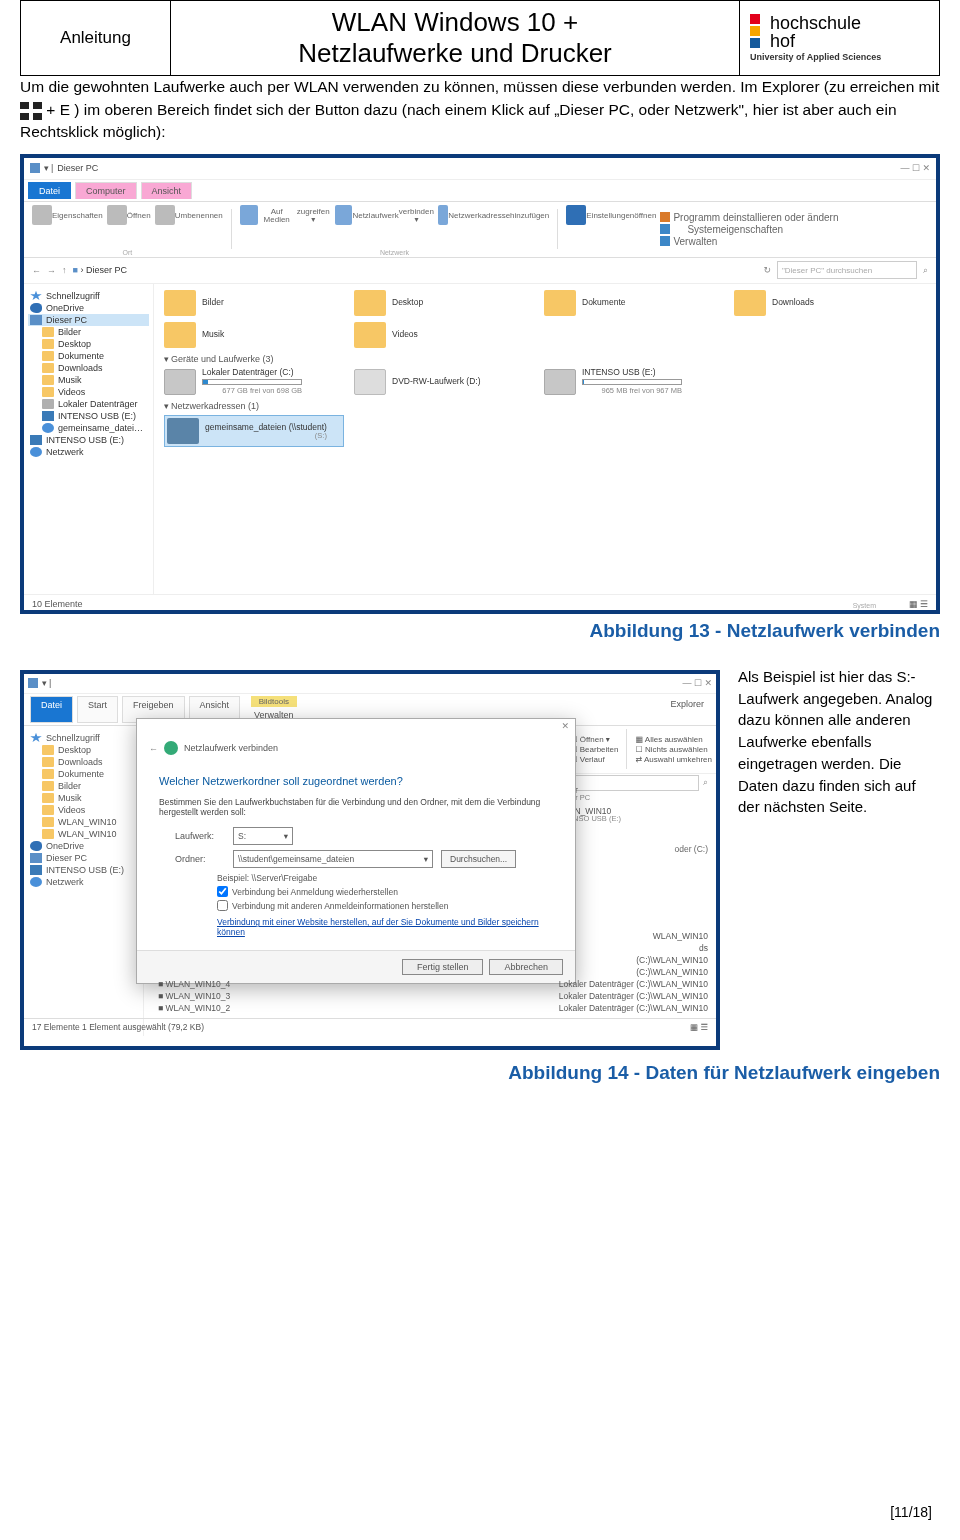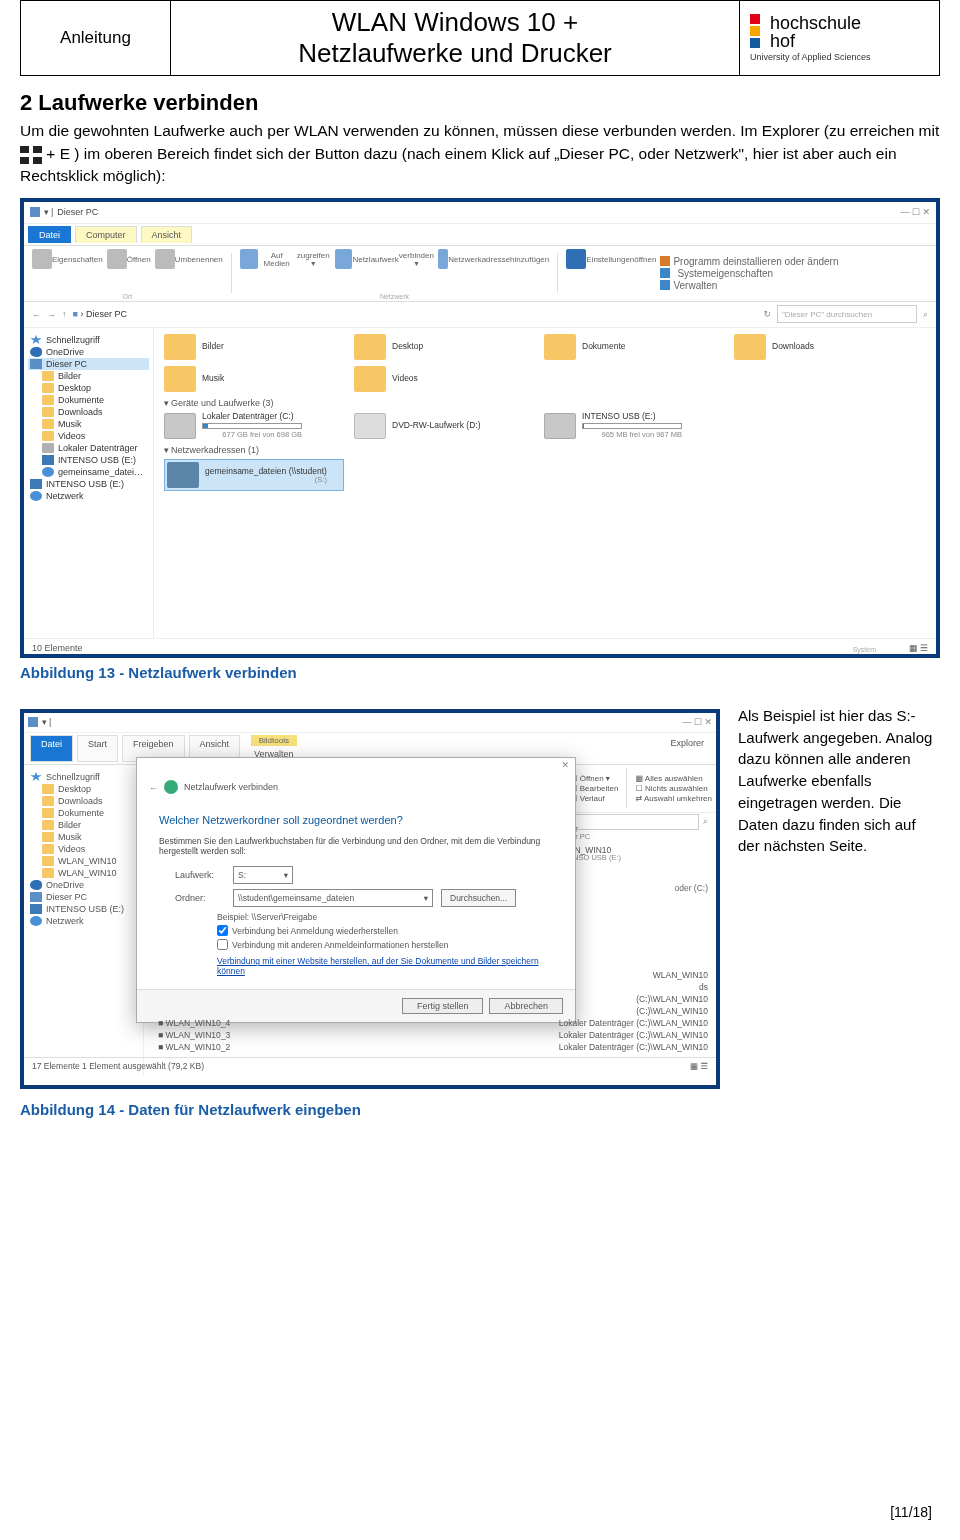--- a/index.html
+++ b/index.html
@@ -6,42 +6,42 @@
   body { font-family: Arial, sans-serif; font-size: 15px; color: #000; background: #fff; width: 960px; }
   .page { padding: 0 20px 20px 20px; position: relative; min-height: 1540px; }
   .header-table { border-collapse: collapse; width: 100%; border: 1px solid #000; }
   .header-table td { border: 1px solid #000; padding: 6px 10px; vertical-align: middle; }
   .header-left { width: 150px; text-align: center; font-size: 17px; }
   .header-center { text-align: center; font-size: 26px; font-weight: normal; line-height: 1.2; }
   .header-right { width: 200px; text-align: left; font-size: 18px; padding-left: 8px; }
   .logo-dots { display: inline-block; vertical-align: middle; margin-right: 4px; }
   .logo-dots div { width: 10px; height: 10px; margin-bottom: 2px; }
   .logo-text { display: inline-block; vertical-align: middle; line-height: 1; }
-  .logo-sub { font-size: 9px; color: #333; margin-top: 2px; }
+  .logo-sub { font-size: 9px; color: #333; margin-top: 2px; font-weight: bold; }
   h2 { font-size: 22px; font-weight: bold; margin: 14px 0 4px 0; }
   p { font-size: 15.5px; line-height: 1.45; margin-bottom: 4px; }
   .winkey { display: inline-block; width: 22px; height: 18px; position: relative; vertical-align: middle; }
   .winkey span { position: absolute; width: 9px; height: 7px; background: #222; }
   .winkey .q1 { top: 0; left: 0; } .winkey .q2 { top: 0; right: 0; }
   .winkey .q3 { bottom: 0; left: 0; } .winkey .q4 { bottom: 0; right: 0; }
   .screenshot { border: 4px solid #0b3a7a; background: #fff; margin: 10px 0 6px 0; position: relative; font-size: 9px; color: #555; overflow: hidden; }
   .shot1 { height: 460px; }
   .shot2 { height: 380px; }
-  .caption { color: #1a5da6; font-weight: bold; font-size: 15px; margin: 6px 0 18px 0; }
+  .caption { color: #1a5da6; font-weight: bold; font-size: 19px; margin: 6px 0 18px 0; text-align: right; }
   .two-col { display: flex; gap: 18px; align-items: flex-start; }
   .two-col .left { flex: 0 0 700px; }
   .two-col .right { flex: 1; font-size: 15px; line-height: 1.45; padding-top: 6px; }
   .footer { position: absolute; bottom: 20px; right: 28px; font-size: 14px; color: #000; }
 
   
   .s1-titlebar { height: 22px; background: #fff; border-bottom: 1px solid #eee; display: flex; align-items: center; padding: 0 6px; justify-content: space-between; }
   .s1-title { font-size: 9px; color: #444; }
   .wctl { display: flex; gap: 10px; color: #888; }
   .s1-tabs { display: flex; gap: 4px; padding: 2px 4px; font-size: 9px; border-bottom: 1px solid #ddd; }
-  .s1-tabs .tab { padding: 3px 10px; border: 1px solid #ddd; border-bottom: none; background: #fef9c3; }
+  .s1-tabs .tab { padding: 3px 10px; border: 1px solid #ddd; border-bottom: none; background: #f9a8d4; }
   .s1-tabs .tab.active { background: #1976d2; color: #fff; border-color: #1976d2; }
   .s1-ribbon { height: 56px; border-bottom: 1px solid #ddd; display: flex; align-items: center; padding: 0 8px; gap: 4px; font-size: 8px; color: #666; }
   .ribn { display:flex; flex-direction:row; align-items:center; min-width:44px; text-align:center; line-height:1.0; }
   .ribn .ic { width:20px; height:20px; background:#7aa7d9; border-radius:2px; margin-bottom:2px; }
   .ribn .ic.grey { background:#bbb; }
   .ribn .ic.gear { background:#2f6fb5; }
   .ribsep { width:1px; height:40px; background:#ddd; margin:0 4px; }
   .riblbl { position:absolute; bottom:1px; font-size:7px; color:#aaa; }
   .ribwrap { position:relative; height:56px; display:flex; align-items:flex-start; padding-top:4px; gap:4px;}
   .s1-addr { height: 26px; display:flex; align-items:center; padding: 0 8px; gap:6px; border-bottom:1px solid #eee; }
@@ -135,21 +135,20 @@
           <div>hochschule</div>
           <div>hof</div>
         </div>
       </div>
       <div class="logo-sub">University of Applied Sciences</div>
     </td>
   </tr>
 </tbody>
     </table>
 
-<h2>2 Laufwerke verbinden</h2>
 <p>
   <span>Um die gewohnten Laufwerke auch per WLAN verwenden zu können, müssen diese verbunden werden. Im Explorer (zu erreichen mit </span>
   <span class="winkey"><span class="q1"></span><span class="q2"></span><span class="q3"></span><span class="q4"></span></span>
   <span> + E ) im oberen Bereich findet sich der Button dazu (nach einem Klick auf „Dieser PC, oder Netzwerk", hier ist aber auch ein Rechtsklick möglich):</span>
 </p>
 
 <div class="screenshot shot1">
   <div class="s1-titlebar">
     <span style="display:flex;gap:4px;align-items:center;">
       <span style="width:10px;height:10px;background:#5a8fc7;"></span>
@@ -204,21 +203,21 @@
             <div class="ic gear"></div>
             <span>Einstellungen</span>
             <span>öffnen</span>
           </div>
     </div>
     <div style="display:flex;flex-direction:column;gap:1px;font-size:10px;">
       <span style="display:flex;gap:3px;">
             <span style="width:10px;height:10px;background:#d97a2a"></span>
             <span>Programm deinstallieren oder ändern</span>
           </span>
-      <span style="display:flex;gap:7px;">
+      <span style="display:flex;gap:17px;">
             <span style="width:10px;height:10px;background:#3c87c7"></span>
             <span>Systemeigenschaften</span>
           </span>
       <span style="display:flex;gap:3px;">
             <span style="width:10px;height:10px;background:#3c87c7"></span>
             <span>Verwalten</span>
           </span>
     </div>
     <span class="riblbl" style="right:60px;">System</span>
   </div>

